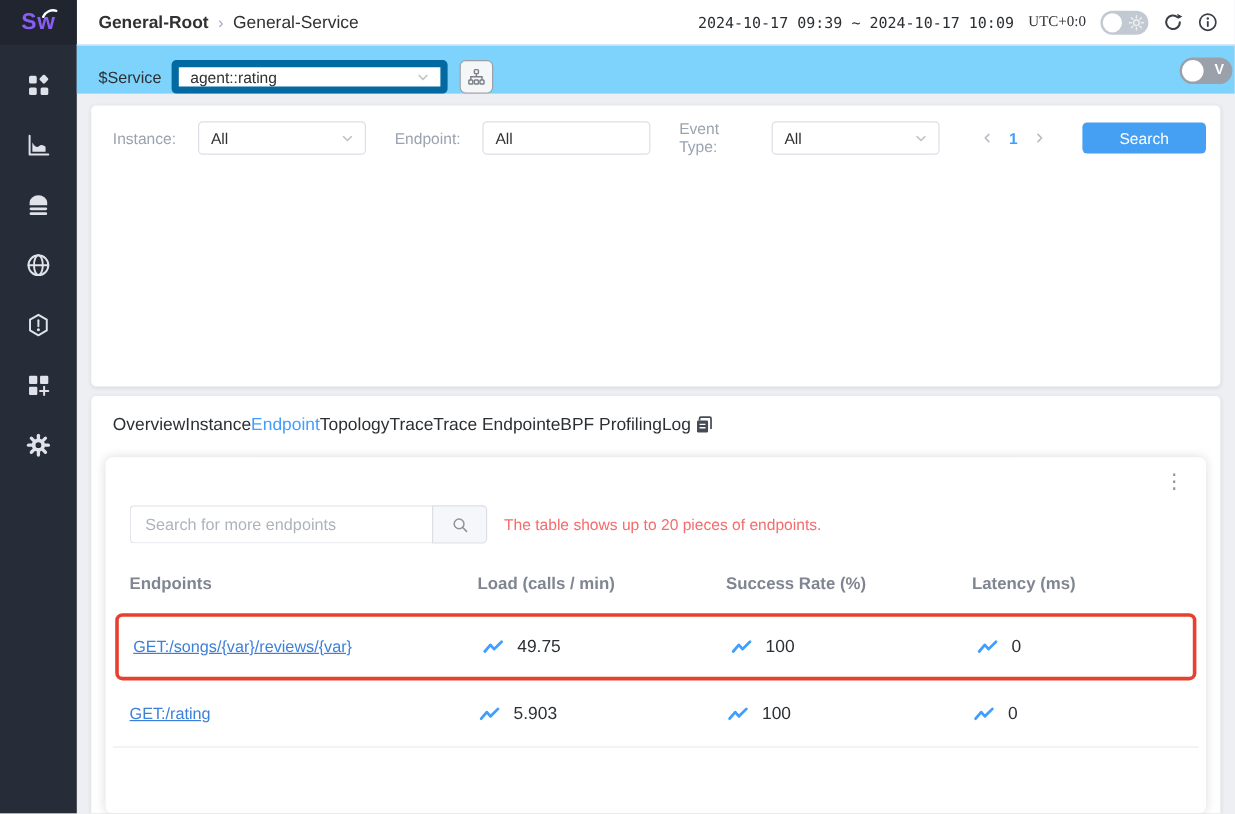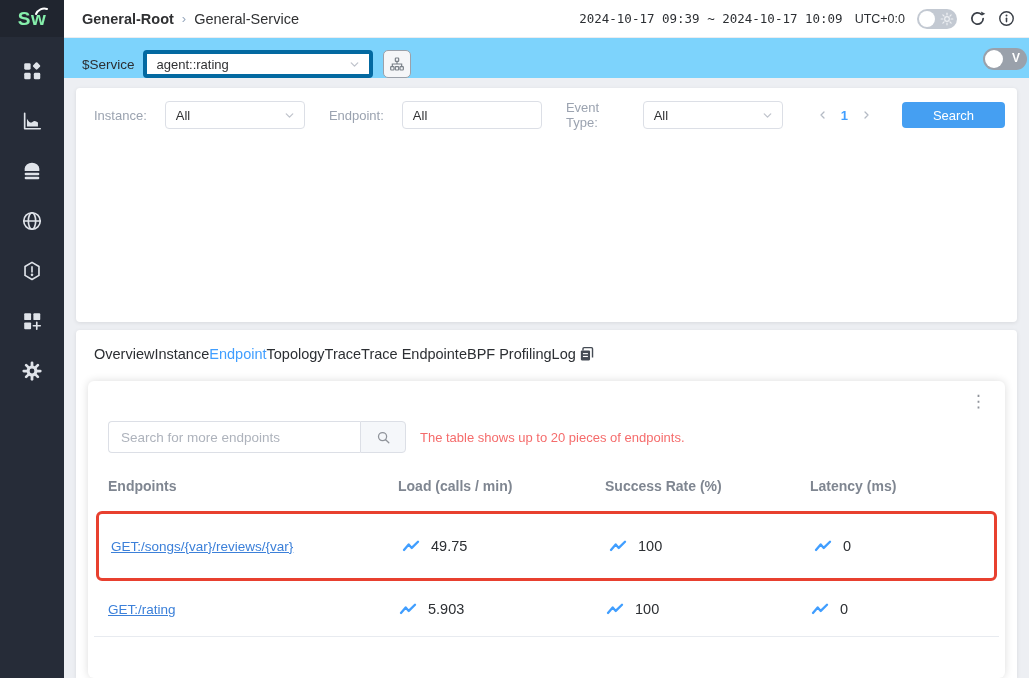--- a/index.html
+++ b/index.html
@@ -3,46 +3,46 @@
 <meta charset="utf-8">
 <style>
   * { margin:0; padding:0; box-sizing:border-box; }
   html,body { width:1029px; height:678px; overflow:hidden; }
   body { font-family:"Liberation Sans", sans-serif; background:#edeff3; color:#303133; }
   .app { display:flex; width:100%; height:100%; }
 
   
   .sidebar { width:64px; background:#262c38; display:flex; flex-direction:column; align-items:center; flex-shrink:0; }
   .logo { width:64px; height:37px; background:#20252f; display:flex; align-items:center; justify-content:center; position:relative; }
-  .logo-text { color:#86efac; font-weight:bold; font-size:19px; letter-spacing:.5px; }
+  .logo-text { color:#8b5cf6; font-weight:bold; font-size:19px; letter-spacing:.5px; }
   .logo-swoosh { position:absolute; top:6px; right:16px; }
   .nav { list-style:none; padding-top:9px; }
   .nav li { width:64px; height:50px; display:flex; align-items:center; justify-content:center; cursor:pointer; }
   .nav svg { width:22px; height:22px; }
   .ic-stroke { fill:none; stroke:#dfe3e9; stroke-width:1.8; stroke-linecap:round; stroke-linejoin:round; }
   .ic-fill { fill:#dfe3e9; }
 
   
   .main { flex:1; display:flex; flex-direction:column; min-width:0; }
 
   .header { height:37px; background:#fff; display:flex; align-items:center; justify-content:space-between; padding:0 14px 0 18px; }
   .crumb { display:flex; align-items:center; gap:8px; font-size:14.5px; }
   .crumb-root { font-weight:bold; }
   .crumb-sep { color:#97a8be; font-size:13px; }
   .header-right { display:flex; align-items:center; gap:12px; }
   .time-range { font-family:"DejaVu Sans Mono","Liberation Mono",monospace; font-size:12.5px; color:#2c2f33; }
-  .tz { font-family:Liberation Sans, sans-serif; font-size:12.5px; color:#2c2f33; }
+  .tz { font-family:Liberation Serif, serif; font-size:12.5px; color:#2c2f33; }
   .toggle { position:relative; width:40px; height:20px; border-radius:10px; background:#c3c9d2; cursor:pointer; flex-shrink:0; }
   .toggle .knob { position:absolute; left:2px; top:2px; width:16px; height:16px; border-radius:50%; background:#fff; }
   .toggle .sun { position:absolute; right:3px; top:3px; }
   .hicon { width:17px; height:17px; cursor:pointer; }
 
   .toolbar { height:41px; background:#7dd3fc; border-top:1px solid #ebedf0; display:flex; align-items:center; padding:12px 0 0 18px; position:relative; }
   .svc-label { font-size:13.5px; color:#2c2f33; margin-right:8px; }
-  .svc-select { width:230px; height:28px; background:#fff; border:4px solid #0369a1; border-radius:4px; display:flex; align-items:center; justify-content:space-between; padding:0 8px 0 10px; font-size:13px; cursor:pointer; }
+  .svc-select { width:230px; height:28px; background:#fff; border:6px solid #0369a1; border-radius:4px; display:flex; align-items:center; justify-content:space-between; padding:0 8px 0 10px; font-size:13px; cursor:pointer; }
   .svc-select .chev { flex-shrink:0; }
   .sitemap-btn { margin-left:10px; width:28px; height:28px; border:1px solid #9ba1aa; border-radius:5px; background:#f5f6f8; display:flex; align-items:center; justify-content:center; cursor:pointer; }
   .vtoggle { position:absolute; right:2px; top:10px; width:44px; height:22px; border-radius:11px; background:#9aa1ab; cursor:pointer; }
   .vtoggle .knob { position:absolute; left:2px; top:2px; width:18px; height:18px; border-radius:50%; background:#fff; }
   .vtoggle .vlabel { position:absolute; right:7px; top:3px; color:#fff; font-size:12px; font-weight:bold; }
 
   .content { flex:1; padding:10px 12px 0; display:flex; flex-direction:column; min-height:0; }
   .card { background:#fff; border-radius:4px; box-shadow:0 1px 4px rgba(0,0,0,.09); }
 
   
@@ -81,21 +81,21 @@
   .search-append { width:46px; height:32px; background:#f5f7fa; border:1px solid #dcdfe6; border-radius:0 4px 4px 0; display:flex; align-items:center; justify-content:center; cursor:pointer; }
   .note { margin-left:14px; color:#f56c6c; font-size:13px; }
 
   .thead { display:flex; align-items:center; padding:0 20px; height:42px; margin-top:12px; font-weight:bold; color:#7f8691; font-size:14px; }
   .col-endpoint { width:290px; }
   .col-load { width:207px; }
   .col-success { width:205px; }
   .col-latency { flex:1; }
 
   .hl-box { margin:4px 8px 0; border:3px solid #e8402f; border-radius:6px; }
-  .row { display:flex; align-items:center; height:64px; padding:16px 12px; }
+  .row { display:flex; align-items:center; height:50px; padding:16px 12px; }
   .row2-wrap { margin:0 6px; border-bottom:1px solid #e8ebf0; }
   .row.plain { height:55px; padding:0 14px; }
   .ep-link { color:#3c80d9; font-size:13.5px; text-decoration:underline; cursor:pointer; }
   .metric { display:flex; align-items:center; gap:10px; font-size:14.5px; color:#2c2f33; }
   .trend { width:20px; height:14px; flex-shrink:0; }
 </style>
 </head>
 <body>
 
 <div class="app">

